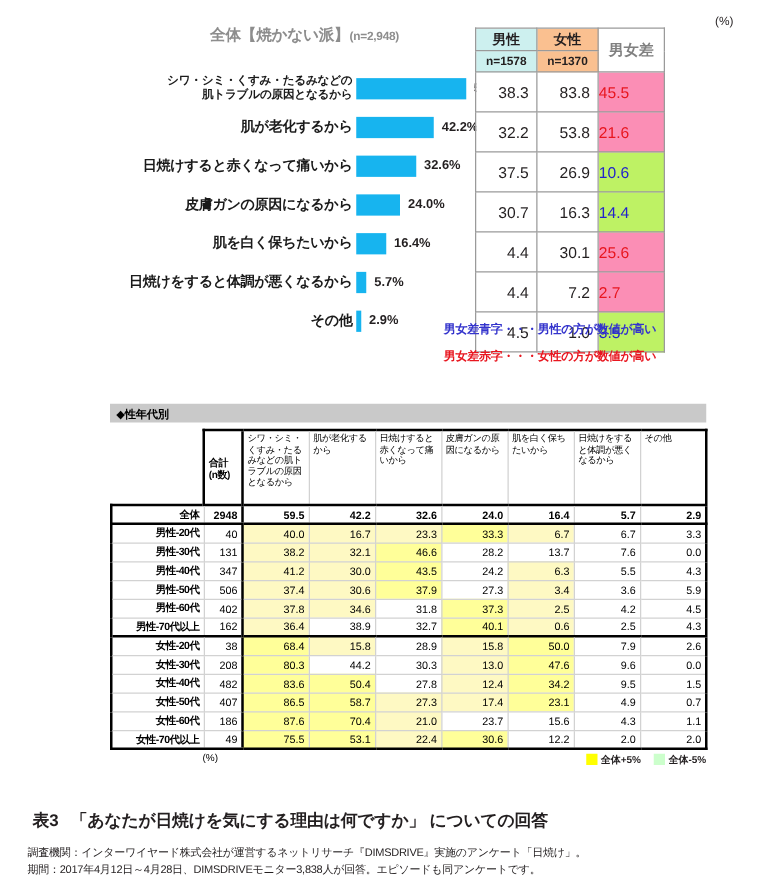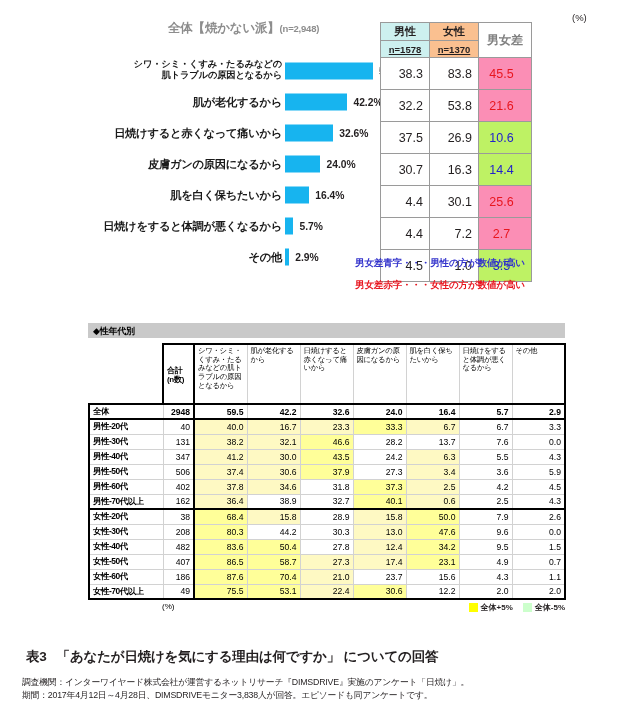--- a/index.html
+++ b/index.html
@@ -108,41 +108,40 @@
   #gender-table th.hd {
     width: 48px;
     height: 17px;
     font-size: 11px;
   }
   #gender-table th.hd2 {
     width: 48px;
     height: 16px;
     font-size: 9.5px;
     font-weight: bold;
-    text-decoration: underline;
   }
   #gender-table th.male-h { background: #cdf0ef; }
   #gender-table th.female-h { background: #fac090; }
   #gender-table th.diff-h {
     background: #ffffff;
     color: #808080;
     font-size: 12px;
     width: 52px;
   }
   #gender-table td.val {
     height: 31px;
     text-align: right;
     padding-right: 6px;
     font-size: 12.5px;
     font-weight: normal;
     background: #ffffff;
   }
   #gender-table td.diff {
     height: 31px;
-    text-align: center;
+    text-align: left;
     font-size: 12.5px;
     font-weight: normal;
     padding-right: 7px;
   }
   #gender-table td.diff.female-hi {
     background: #fb8eb5;
     color: #e8161f;
   }
   #gender-table td.diff.male-hi {
     background: #bef264;
@@ -222,21 +221,21 @@
   #cross-table thead th.d-h {
     border-top: 2px solid #000;
   }
   #cross-table thead th.last-d {
     border-right: 2px solid #000;
   }
 
   #cross-table td.rlabel {
     font-size: 8.4px;
     font-weight: bold;
-    text-align: left;
+    text-align: right;
     letter-spacing: -0.4px;
     border-left: 2px solid #000;
   }
   #cross-table td.num {
     text-align: right;
     font-size: 8.6px;
     font-variant-numeric: tabular-nums;
   }
   #cross-table td.ncol {
     text-align: right;

